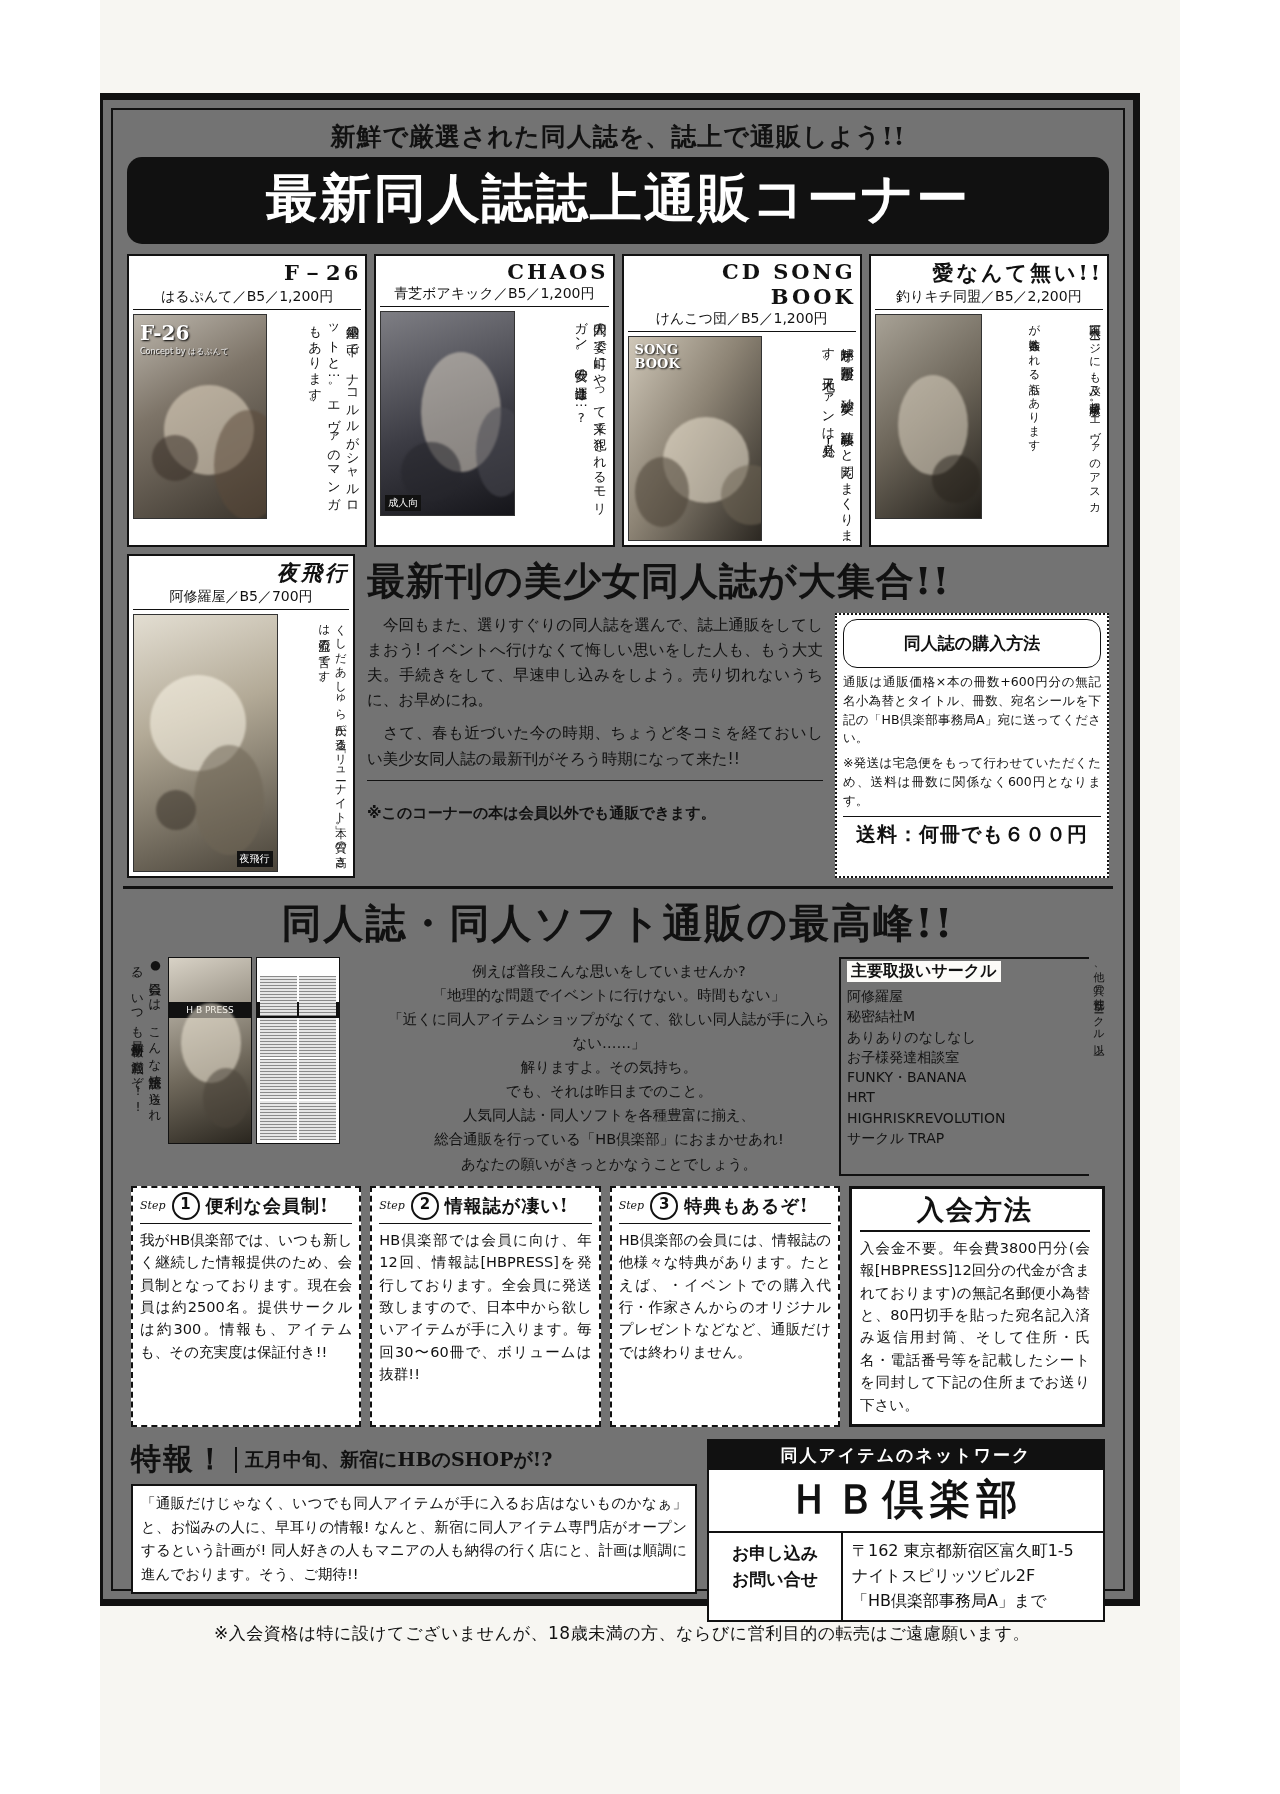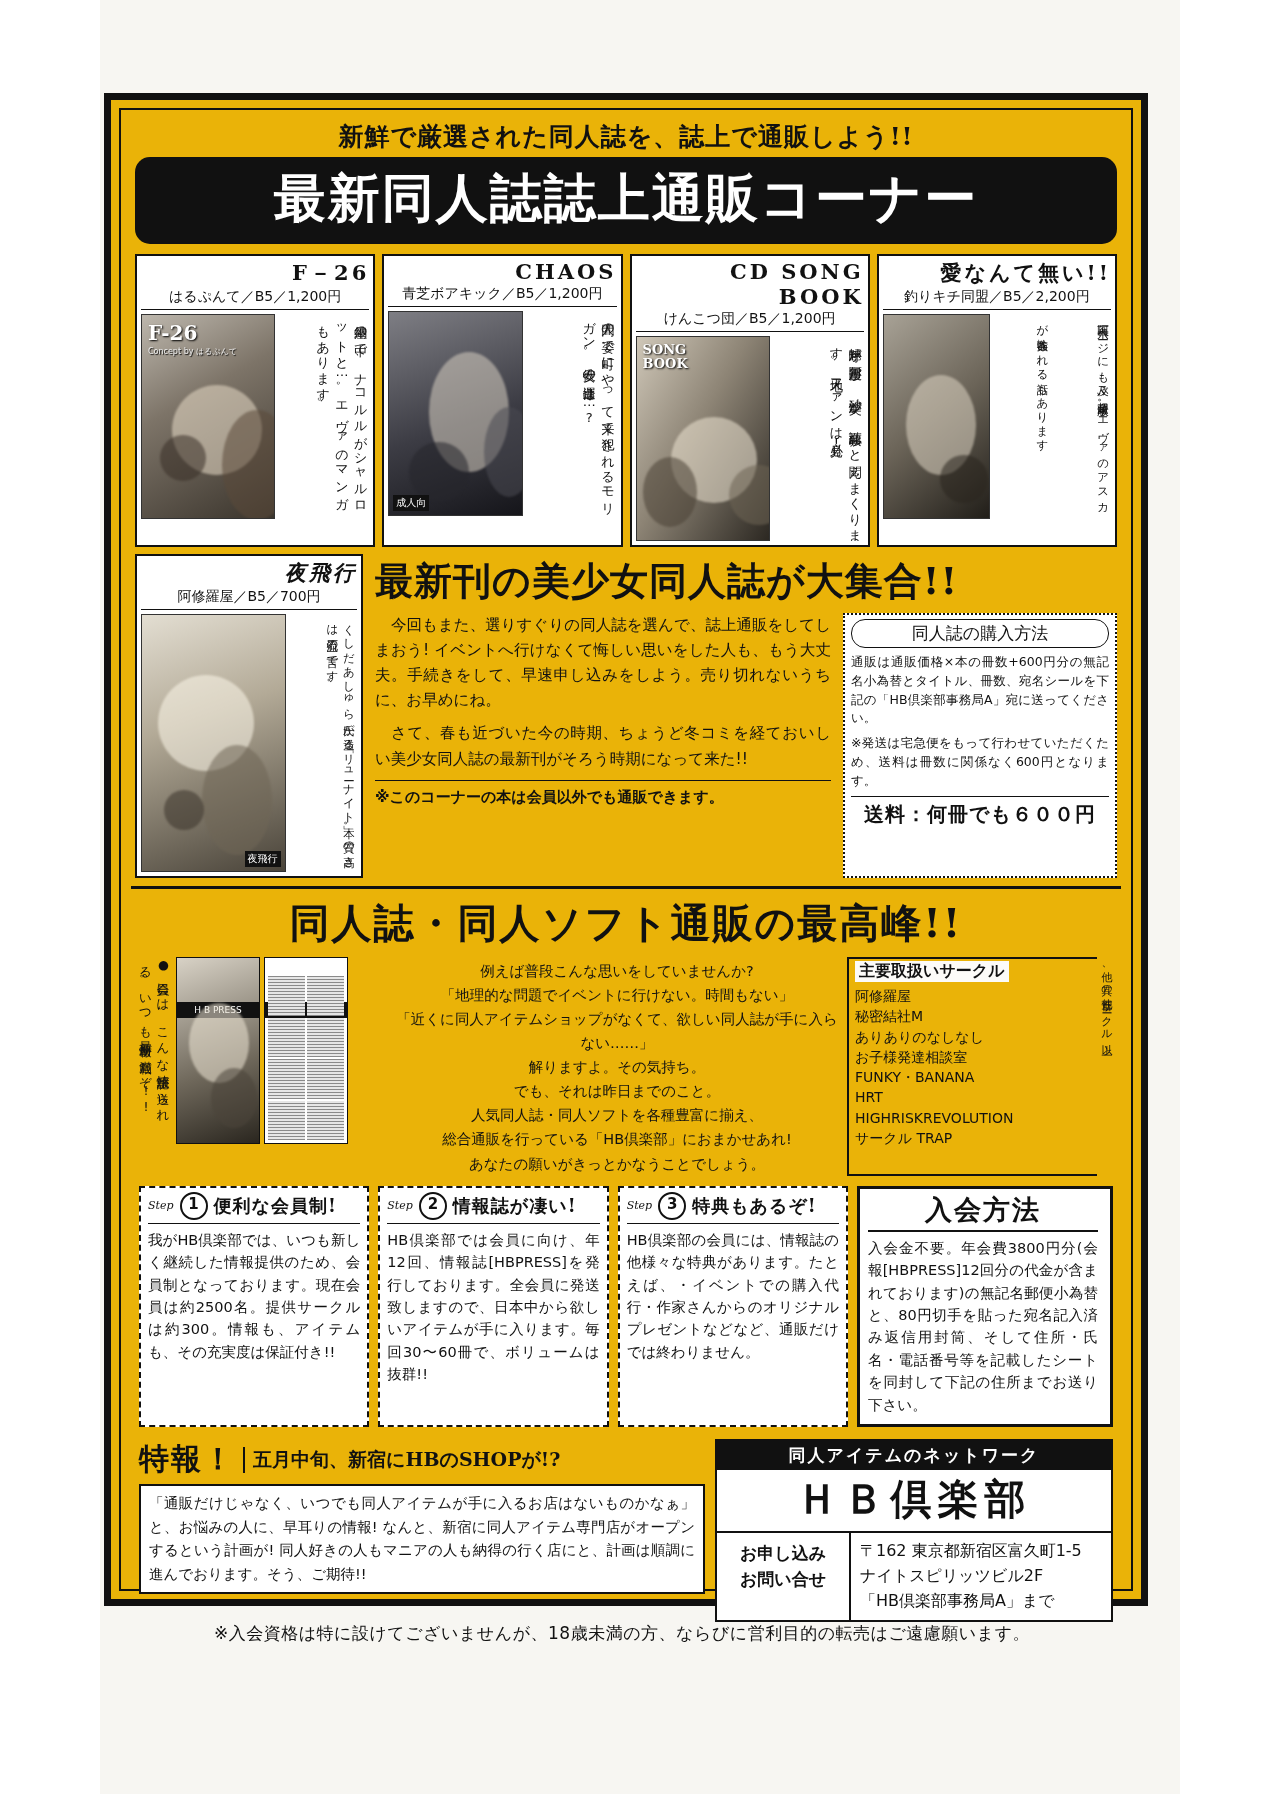--- a/index.html
+++ b/index.html
@@ -17,24 +17,24 @@
   }
   .page {
     position: absolute;
     left: 0; top: 0;
     width: 1280px; height: 1794px;
     background: #f7f6f2;
   }
   
   .frame {
     position: absolute;
-    left: 104px; top: 93px;
+    left: 96px; top: 93px;
     width: 1044px; height: 1513px;
     border: 7px solid #111;
-    background: #eab308;
+    background: #737373;
     box-sizing: border-box;
   }
   .inner {
     position: absolute;
     left: 8px; top: 8px; right: 8px; bottom: 8px;
     border: 2px solid #111;
     box-sizing: border-box;
     padding: 6px 8px;
   }
   .tagline {
@@ -176,37 +176,37 @@
     line-height: 1.62;
     text-align: justify;
     padding: 0 4px;
   }
   .body-col p { margin: 0 0 8px 0; }
   .body-col p.indent { text-indent: 16px; }
   .note-line {
     font-size: 15px;
     font-weight: bold;
     border-top: 1px solid #111;
-    padding-top: 4px;
+    padding-top: 20px;
     margin-top: 2px;
   }
   .howto {
     flex: 0 0 274px;
     border: 2px dotted #111;
     padding: 4px 6px 6px 6px;
     box-sizing: border-box;
     background: #fff;
   }
   .howto-title {
     text-align: center;
     font-size: 17px;
-    font-weight: normal;
+    font-weight: bold;
     border: 1px solid #111;
     border-radius: 14px;
-    padding: 2px 0;
+    padding: 12px 0;
     margin-bottom: 5px;
   }
   .howto p {
     font-size: 12.5px;
     line-height: 1.5;
     margin: 0 0 6px 0;
     text-align: justify;
   }
   .howto .fee {
     text-align: center;

